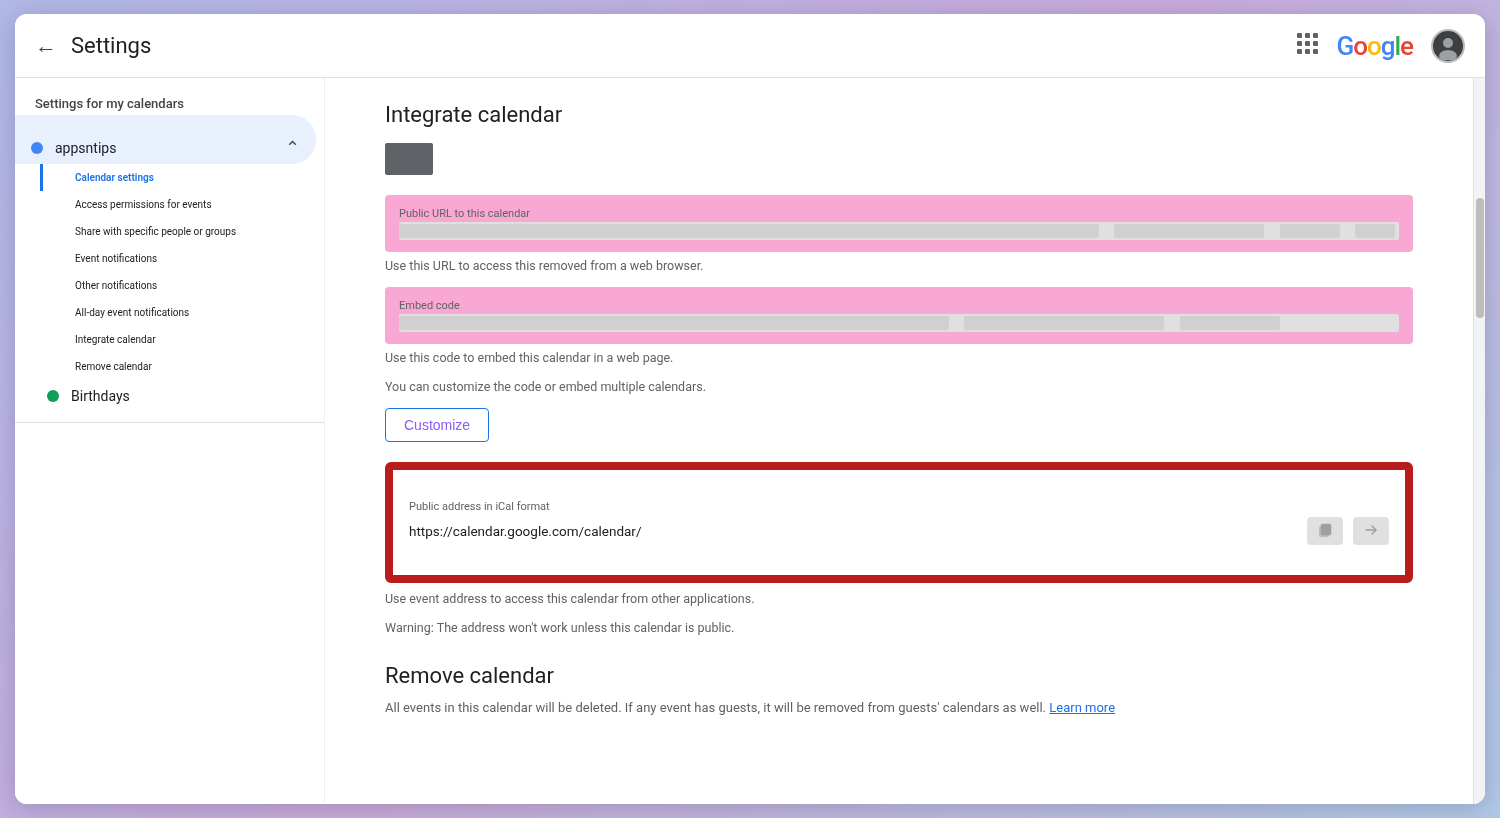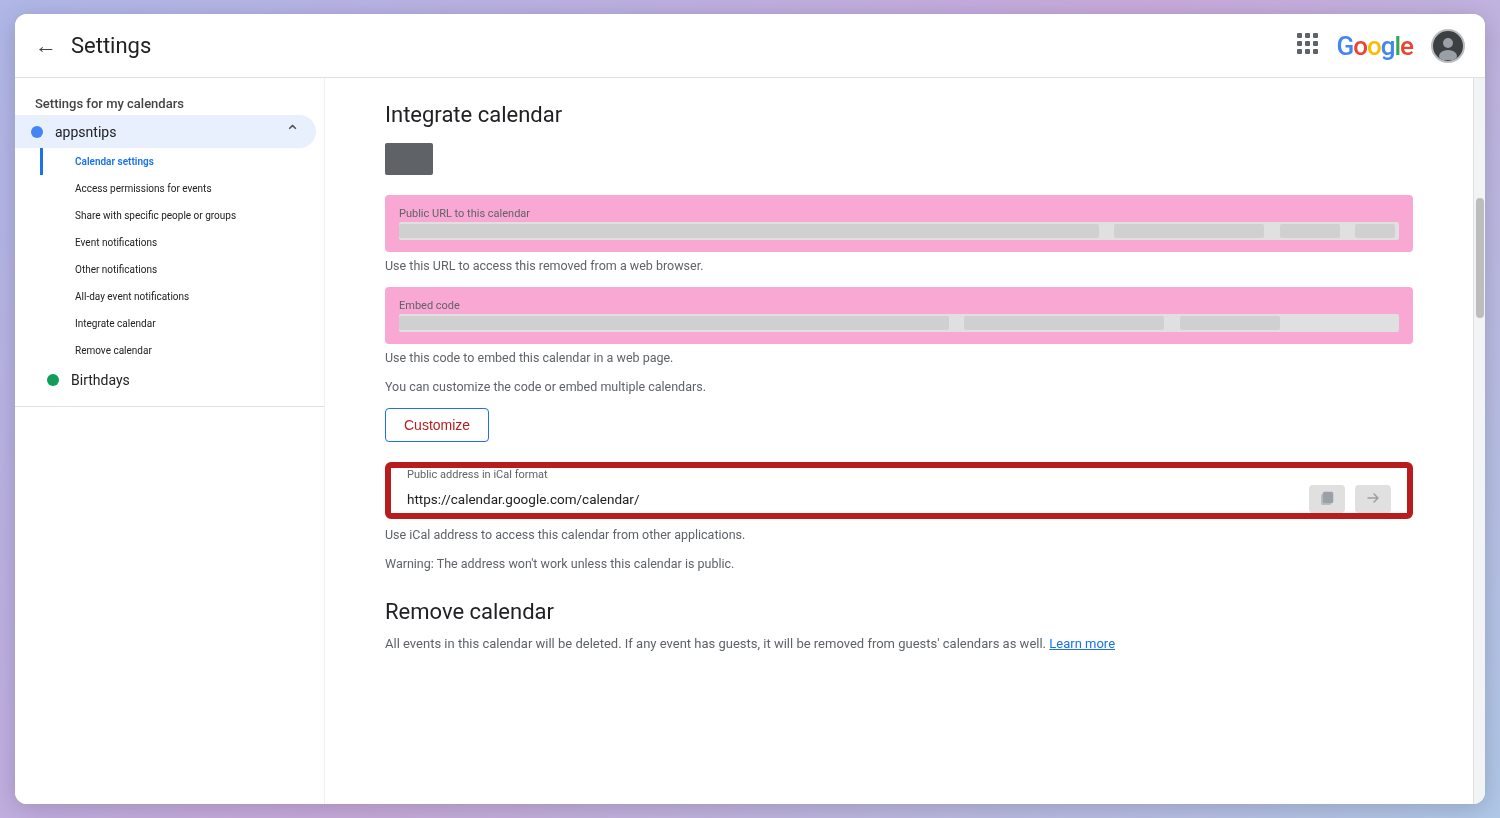--- a/index.html
+++ b/index.html
@@ -100,21 +100,21 @@
     }
     .sidebar-section-label {
       font-size: 13px;
       color: #444;
       font-weight: 500;
       padding: 10px 20px 4px 20px;
     }
     .sidebar-calendar-item {
       display: flex;
       align-items: center;
-      padding: 6px 16px 6px 16px;
+      padding: 22px 16px 6px 16px;
       cursor: pointer;
       border-radius: 0 24px 24px 0;
       margin-right: 8px;
     }
     .sidebar-calendar-item.active {
       background: #e8f0fe;
     }
     .sidebar-dot {
       width: 12px; height: 12px;
       border-radius: 50%;
@@ -210,32 +210,32 @@
       border-radius: 2px;
       background: #d0d0d0;
     }
     .helper-text {
       font-size: 12.5px;
       color: #5f6368;
       margin-bottom: 14px;
     }
     .btn-customize {
       border: 1px solid #1a73e8;
-      color: #b91c1c;
+      color: #8b5cf6;
       background: #fff;
       border-radius: 4px;
       padding: 8px 18px;
       font-size: 14px;
       cursor: pointer;
       margin-bottom: 20px;
     }
     .ical-box {
-      border: 6px solid #b91c1c;
+      border: 8px solid #b91c1c;
       border-radius: 6px;
-      padding: 0 16px;
+      padding: 30px 16px;
       margin-bottom: 8px;
       background: #fff;
     }
     .ical-label {
       font-size: 11px;
       color: #5f6368;
       margin-bottom: 4px;
     }
     .ical-url-row {
       display: flex;
@@ -431,21 +431,21 @@
               </svg>
           </button>
           <button class="ical-open-btn">
             <svg width="16" height="16" viewBox="0 0 16 16" fill="none">
                 <path d="M3 8L13 8M9 4l4 4-4 4" stroke="#9aa0a6" stroke-width="1.5" stroke-linecap="round" stroke-linejoin="round"></path>
               </svg>
           </button>
         </div>
       </div>
 
-      <div class="helper-text">Use iCal address to access this calendar from other applications.</div>
+      <div class="helper-text">Use event address to access this calendar from other applications.</div>
       <div class="warning-text">Warning: The address won't work unless this calendar is public.</div>
 
       
       <div class="remove-section-title">Remove calendar</div>
       <div class="remove-desc">
         <span>All events in this calendar will be deleted. If any event has guests, it will be removed from guests' calendars as well.</span>
         <a href="#">Learn more</a>
       </div>
     </div>
 

